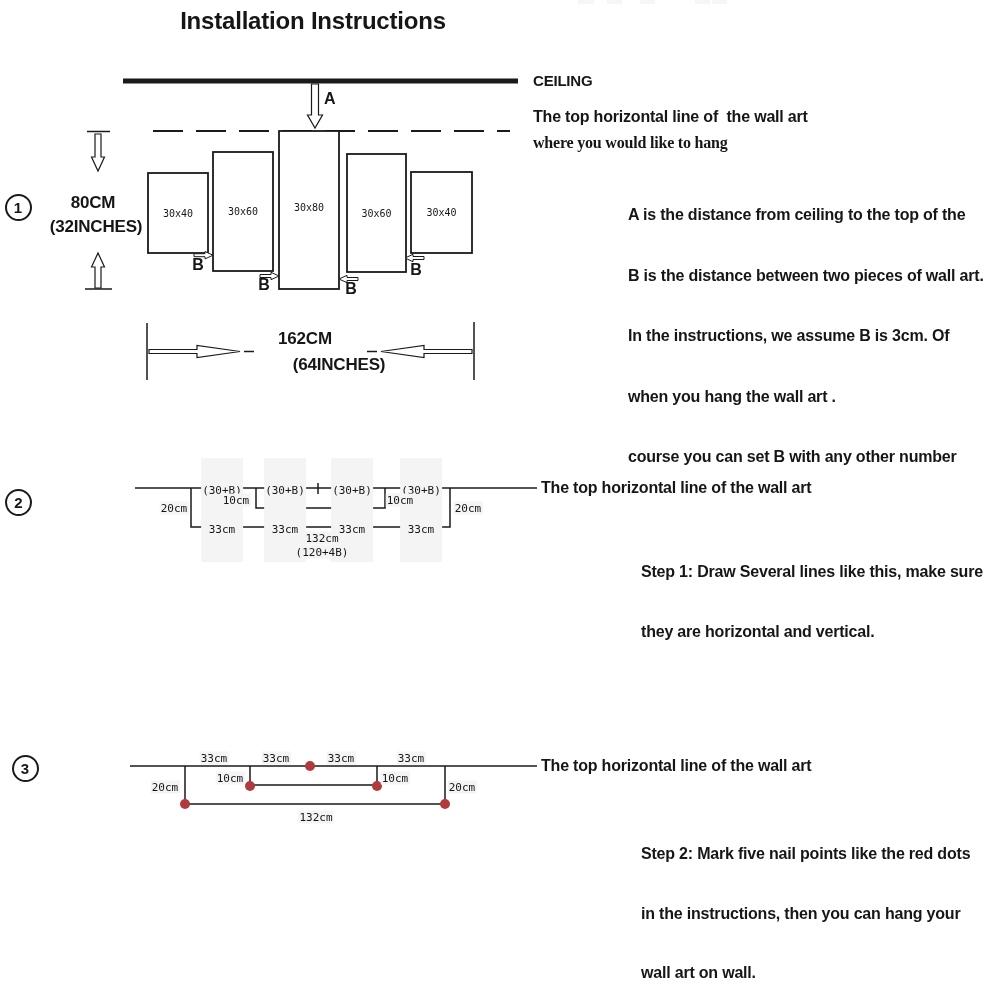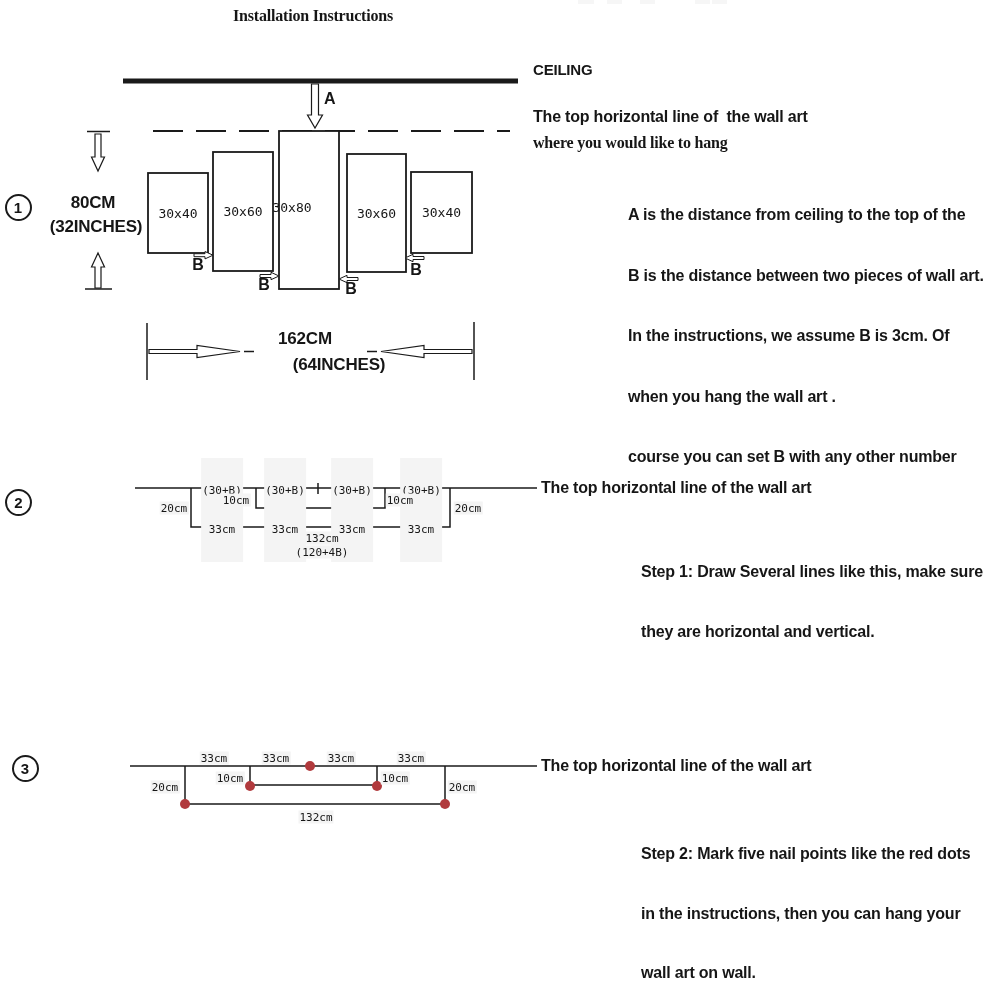--- a/index.html
+++ b/index.html
@@ -1,28 +1,28 @@
 <!DOCTYPE html>
 <html><head>
 <meta charset="utf-8">
 <style>
   html,body{margin:0;padding:0;background:#fff;}
   .canvas{position:relative;width:1000px;height:1000px;background:#fff;overflow:hidden;
           font-family:"Liberation Sans",sans-serif;color:#161616;}
   .abs{position:absolute;white-space:pre;}
   .bold{font-weight:bold;letter-spacing:-0.2px;}
-  .t18{font-size:16px;font-family:Liberation Serif, serif;}
+  .t18{font-size:24px;}
   .t17{font-size:17px;}
   .t16{font-size:16px;}
   .t15{font-size:15px;}
   .cx{transform:translateX(-50%);}
   .cxy{transform:translate(-50%,-50%);}
   .mono{font-family:"DejaVu Sans Mono","Liberation Mono",monospace;font-size:11px;line-height:13px;
         background:#f4f4f4;padding:0 1px;text-align:center;}
-  .boxlabel{font-family:"DejaVu Sans Mono","Liberation Mono",monospace;font-size:13px;
+  .boxlabel{font-family:"DejaVu Sans Mono","Liberation Mono",monospace;font-size:10px;
             display:flex;align-items:center;justify-content:center;}
   .circnum{box-sizing:border-box;width:27px;height:27px;border:2px solid #1a1a1a;border-radius:50%;
            text-align:center;line-height:23px;font-weight:bold;font-size:15px;background:#fff;}
   .note{line-height:24.5px;}
   .step{line-height:23.5px;margin-left:8px;}
   svg.linework{position:absolute;left:0;top:0;}
 </style>
 </head>
 <body>
 
@@ -92,31 +92,31 @@
         <circle cx="377" cy="786" r="5" fill="#b13a3d"></circle>
         <circle cx="185" cy="804" r="5" fill="#b13a3d"></circle>
         <circle cx="445" cy="804" r="5" fill="#b13a3d"></circle>
       </g>
     </g>
   </svg>
 
   <div class="abs bold t18 cx" style="left:313px;top:7px;">Installation Instructions</div>
 
   <div class="abs circnum" style="left:4.5px;top:193.5px;">1</div>
-  <div class="abs bold t15" style="left:533px;top:61px;">CEILING</div>
+  <div class="abs bold t15" style="left:533px;top:72px;">CEILING</div>
   <div class="abs bold t16" style="left:324px;top:90px;">A</div>
 
   <div class="abs bold t17 cx" style="left:93px;top:193px;">80CM</div>
   <div class="abs bold t17 cx" style="left:96px;top:217px;">(32INCHES)</div>
   <div class="abs bold t17 cx" style="left:305px;top:329px;">162CM</div>
   <div class="abs bold t17 cx" style="left:303px;top:355px;margin-left:36px;">(64INCHES)</div>
 
   <div class="abs boxlabel" style="left:148px;top:173px;width:60px;height:80px;">30x40</div>
   <div class="abs boxlabel" style="left:213px;top:152px;width:60px;height:119px;">30x60</div>
-  <div class="abs boxlabel" style="left:262px;top:131px;width:60px;height:153px;">30x80</div>
+  <div class="abs boxlabel" style="left:279px;top:131px;width:60px;height:153px;">30x80</div>
   <div class="abs boxlabel" style="left:347px;top:154px;width:59px;height:118px;">30x60</div>
   <div class="abs boxlabel" style="left:411px;top:172px;width:61px;height:81px;">30x40</div>
 
   <div class="abs bold t16 cx" style="left:198px;top:256px;">B</div>
   <div class="abs bold t16 cx" style="left:264px;top:276px;">B</div>
   <div class="abs bold t16 cx" style="left:351px;top:280px;">B</div>
   <div class="abs bold t16 cx" style="left:416px;top:261px;">B</div>
 
   <div class="abs bold t16" style="left:533px;top:108px;">The top horizontal line of  the wall art</div>
   <div class="abs bold t16" style="left:533px;top:134px;font-family:Liberation Serif, serif;">where you would like to hang</div>

